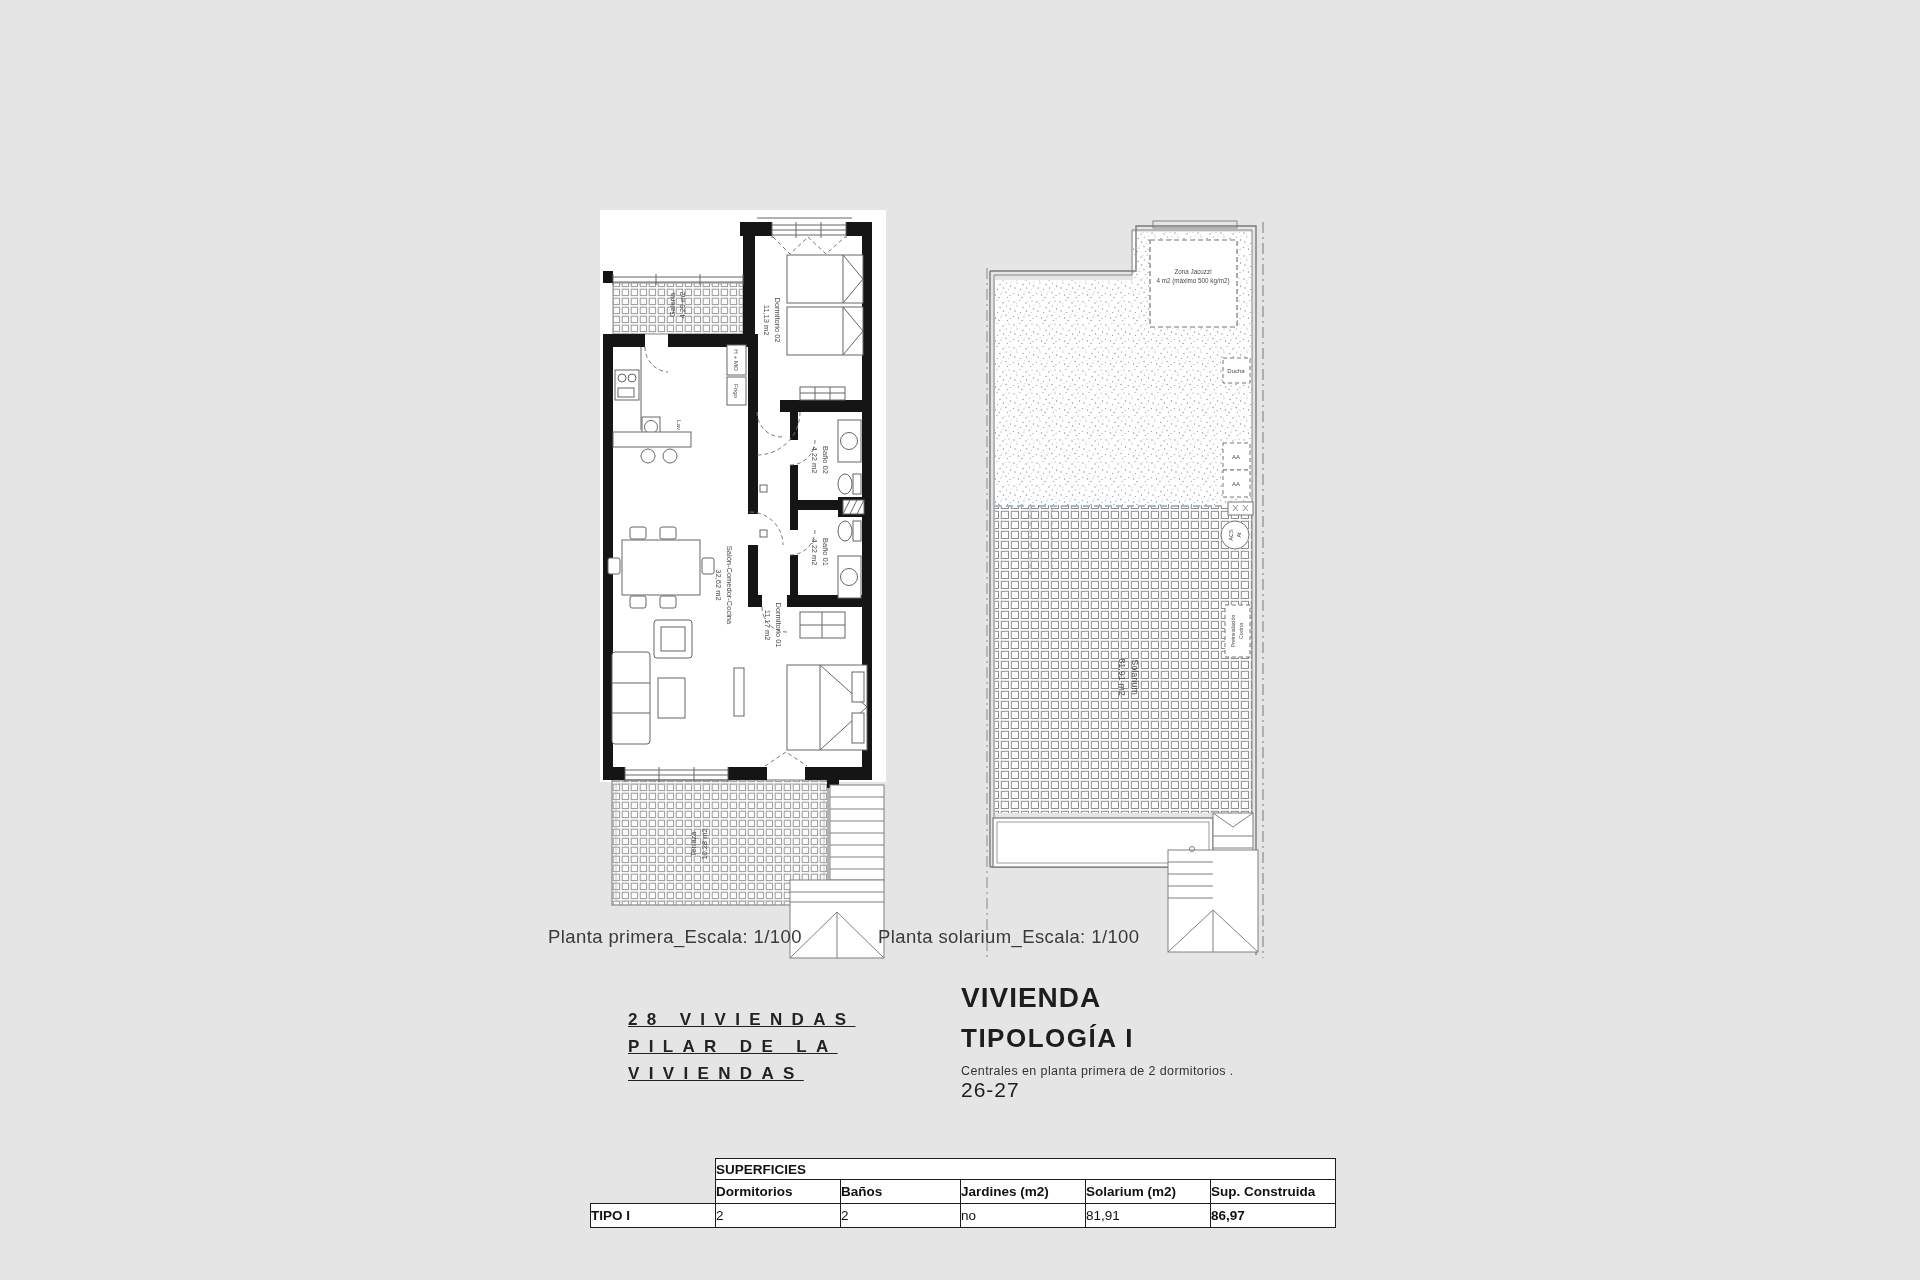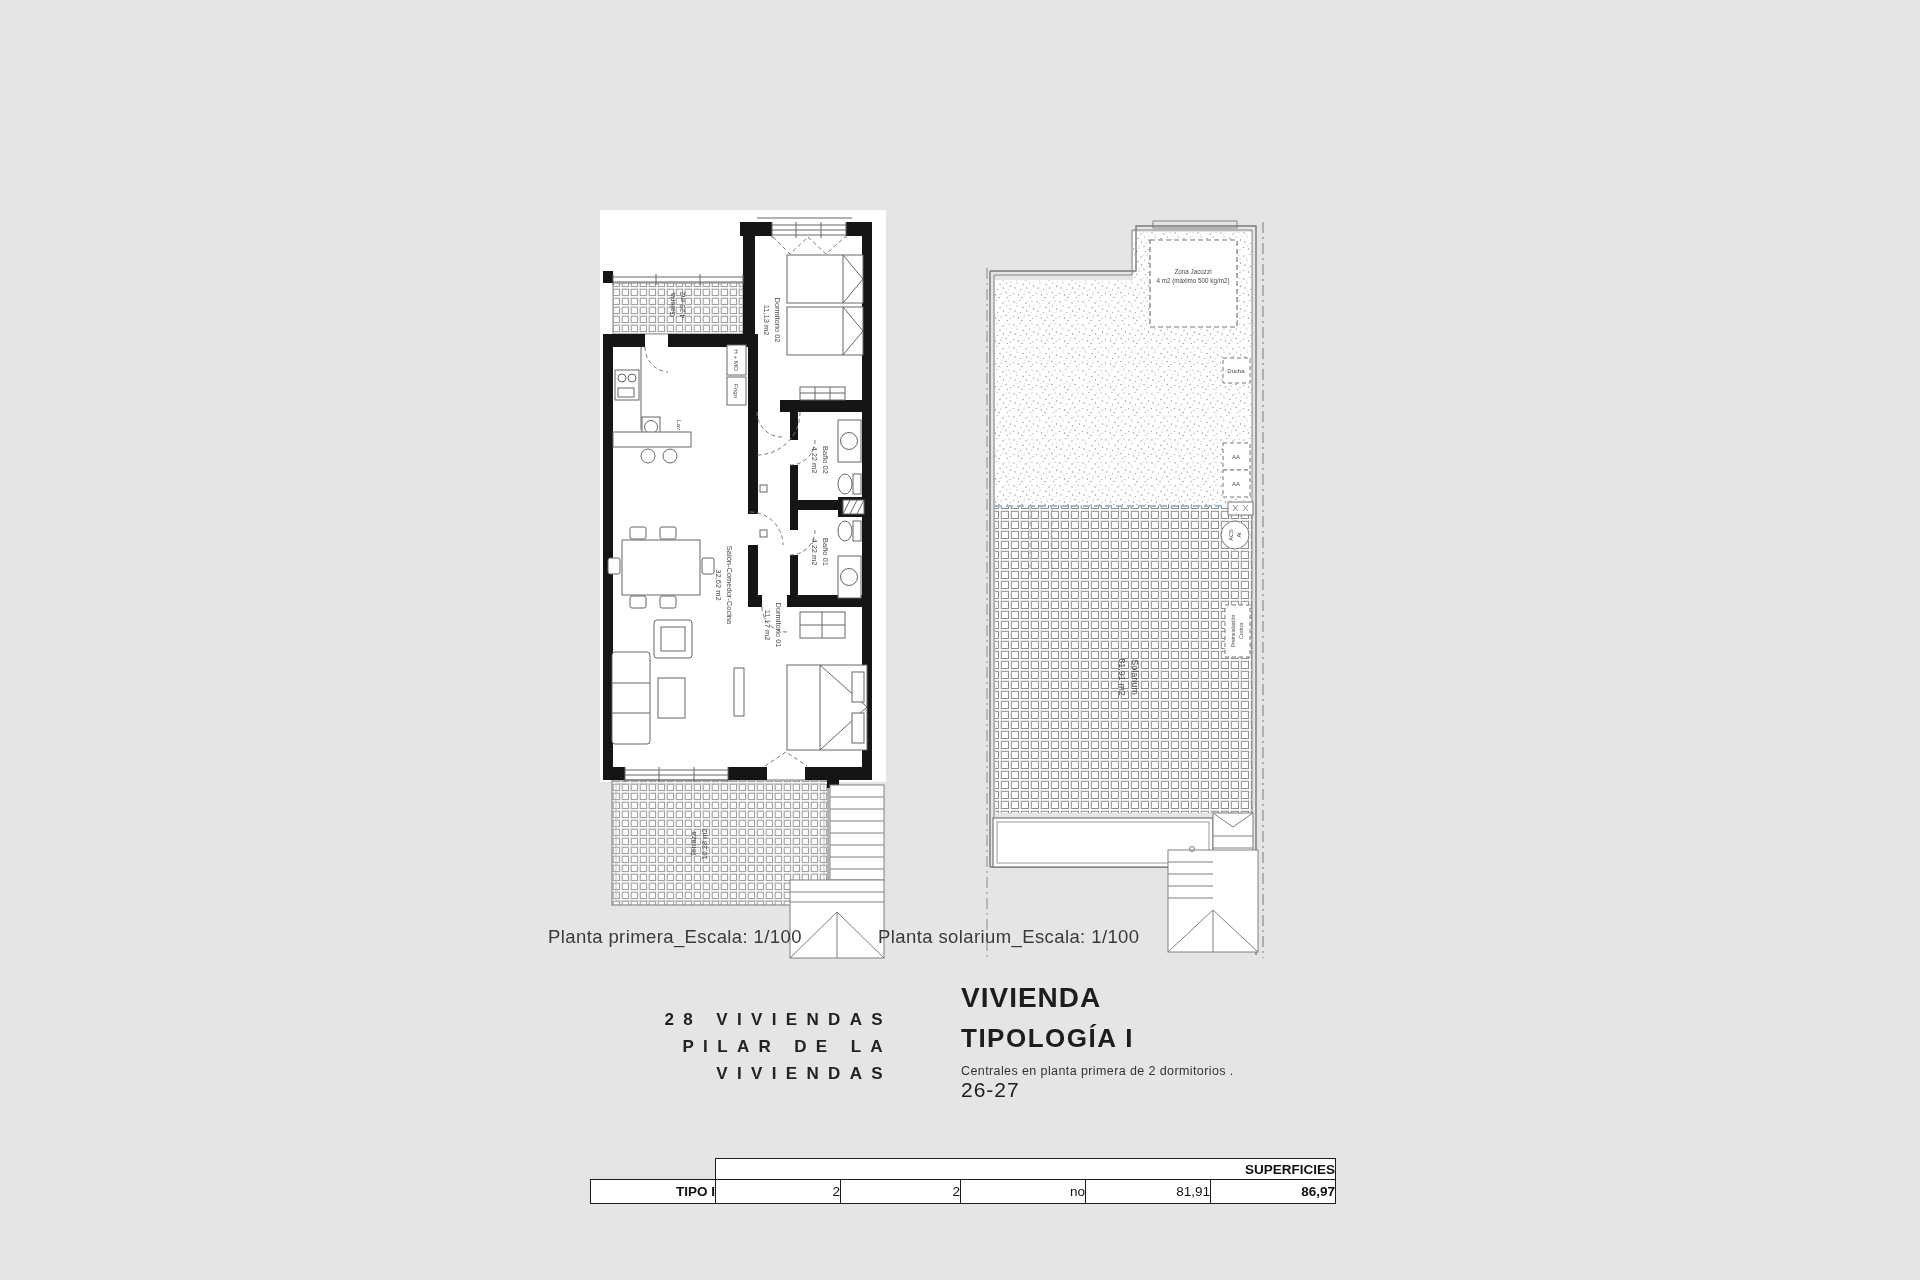--- a/index.html
+++ b/index.html
@@ -1,29 +1,29 @@
 <!DOCTYPE html>
 <html><head>
 <meta charset="utf-8">
 <style>
   html,body{margin:0;padding:0;background:#ffffff;width:1920px;height:1280px;overflow:hidden;
             font-family:"Liberation Sans",sans-serif;}
   .page{position:relative;width:1920px;height:1280px;background:#e5e5e5;}
   svg{position:absolute;left:0;top:0;}
   .caption{position:absolute;font-size:18.5px;color:#3a3a3a;letter-spacing:.4px;}
-  .project{position:absolute;left:628px;top:1006px;width:264px;text-align:right;
-           font-weight:bold;font-size:17px;color:#222;letter-spacing:.55em;line-height:27px;}
+  .project{position:absolute;left:628px;top:1006px;width:264px;text-align:left;
+           font-weight:bold;font-size:17px;color:#222;letter-spacing:.55em;line-height:27px;text-decoration:underline;}
   .unit{position:absolute;left:961px;top:982px;width:300px;text-align:left;color:#1d1d1d;}
   .unit .t1{font-size:28px;font-weight:bold;letter-spacing:1px;}
   .unit .t2{font-size:26px;font-weight:bold;letter-spacing:1.5px;margin-top:9px;}
   .unit .t3{font-size:12.5px;font-weight:normal;color:#333;letter-spacing:.4px;margin-top:10px;}
   .unit .t4{font-size:21px;font-weight:normal;letter-spacing:1px;}
   table.sup{position:absolute;left:590px;top:1158px;border-collapse:collapse;table-layout:fixed;
             font-size:13.5px;color:#111;}
-  table.sup td{border:1.6px solid #1c1c1c;text-align:right;padding:0;height:23px;background:#fff;}
+  table.sup td{border:1.6px solid #1c1c1c;text-align:left;padding:0;height:23px;background:#fff;}
   table.sup tr.r1 td{height:20px;}
   table.sup td.hd{font-weight:bold;}
   table.sup td.empty{border:none;background:transparent;}
   table.sup td.bold{font-weight:bold;}
   text{font-family:"Liberation Sans",sans-serif;fill:#4a4a4a;}
 </style>
 </head>
 <body>
 <div class="page">
 
@@ -378,20 +378,28 @@
       <col style="width:125px">
         <col style="width:125px">
         <col style="width:125px">
     </colgroup>
     <tbody>
         <tr class="r1">
       <td class="empty"></td>
       <td class="hd" colspan="5">SUPERFICIES</td>
     </tr>
     <tr>
+      <td class="empty"></td>
+      <td class="hd">Dormitorios</td>
+      <td class="hd">Baños</td>
+      <td class="hd">Jardines (m2)</td>
+      <td class="hd">Solarium (m2)</td>
+      <td class="hd">Sup. Construida</td>
+    </tr>
+    <tr>
       <td class="bold">TIPO I</td>
       <td>2</td>
       <td>2</td>
       <td>no</td>
       <td>81,91</td>
       <td class="bold">86,97</td>
     </tr>
   </tbody>
     </table>
 

